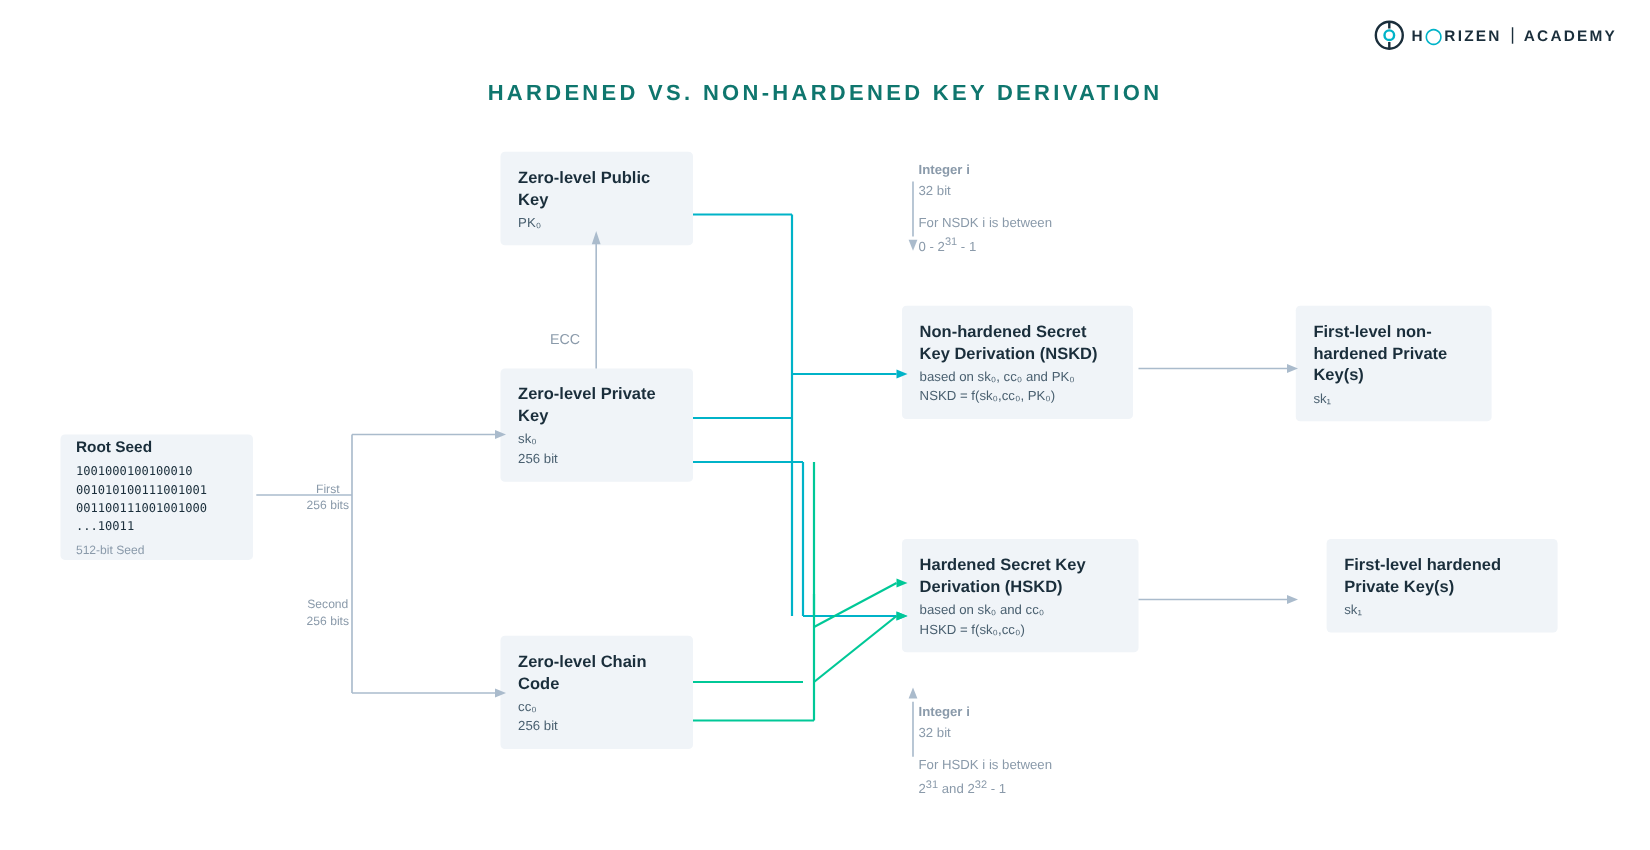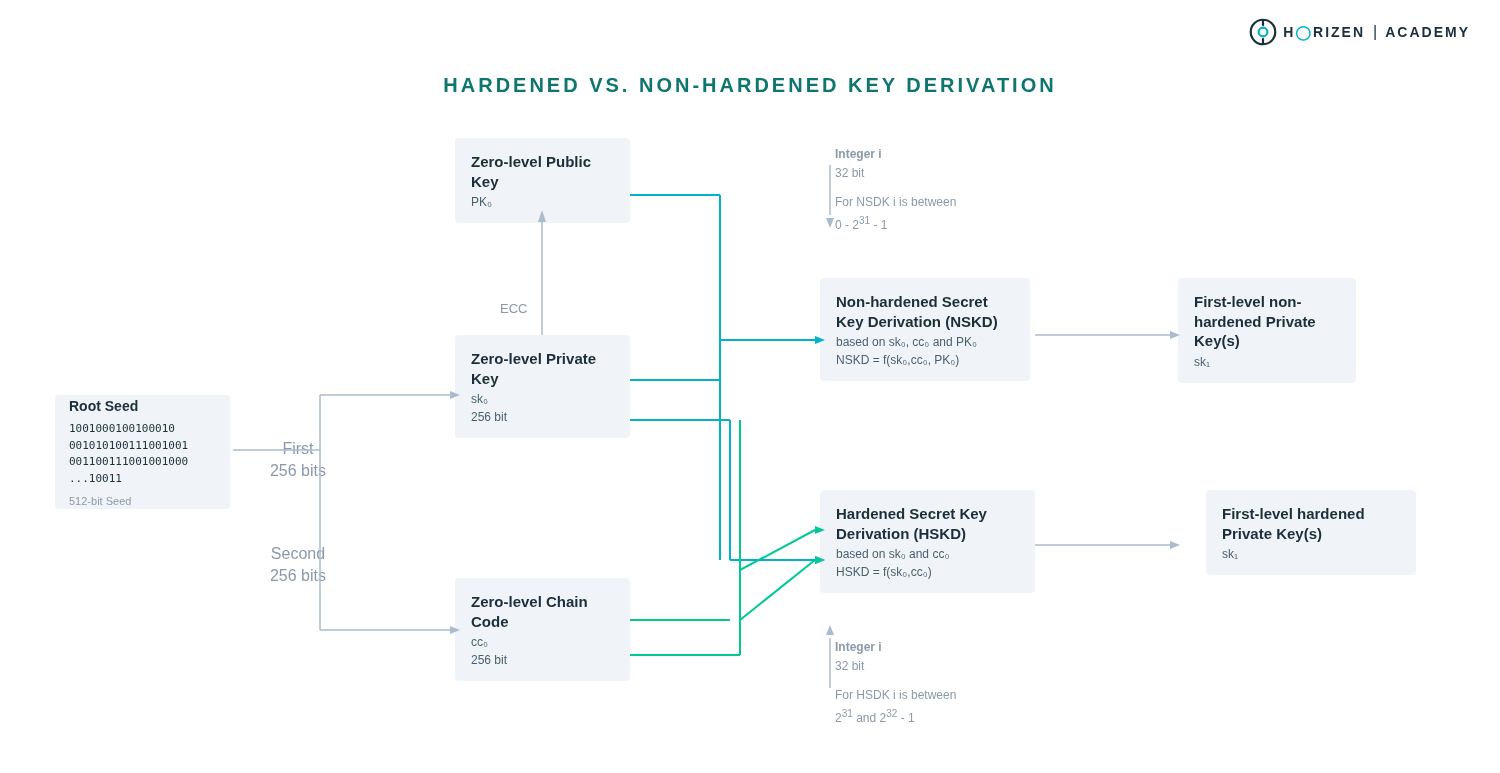--- a/index.html
+++ b/index.html
@@ -133,21 +133,21 @@
     
     .box-fl-h {
       left: 1206px;
       top: 490px;
       width: 210px;
     }
 
     
     .label {
       position: absolute;
-      font-size: 16px;
+      font-size: 11px;
       color: #8a9aaa;
       line-height: 1.4;
       text-align: center;
     }
 
     
     .integer-label {
       position: absolute;
       font-size: 12px;
       color: #8a9aaa;

